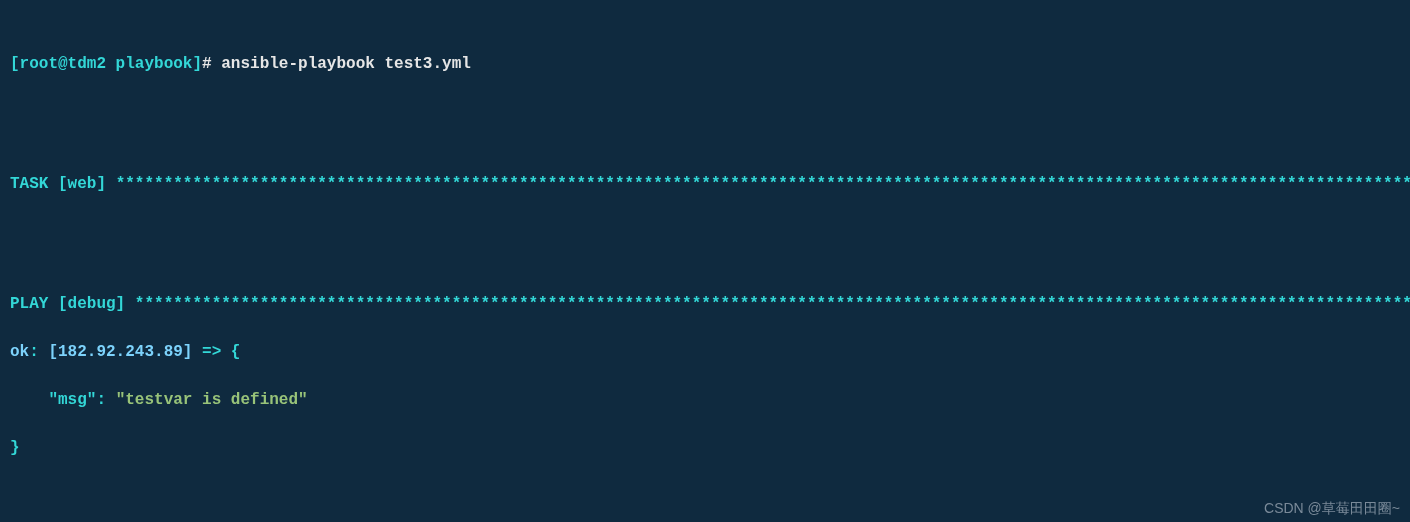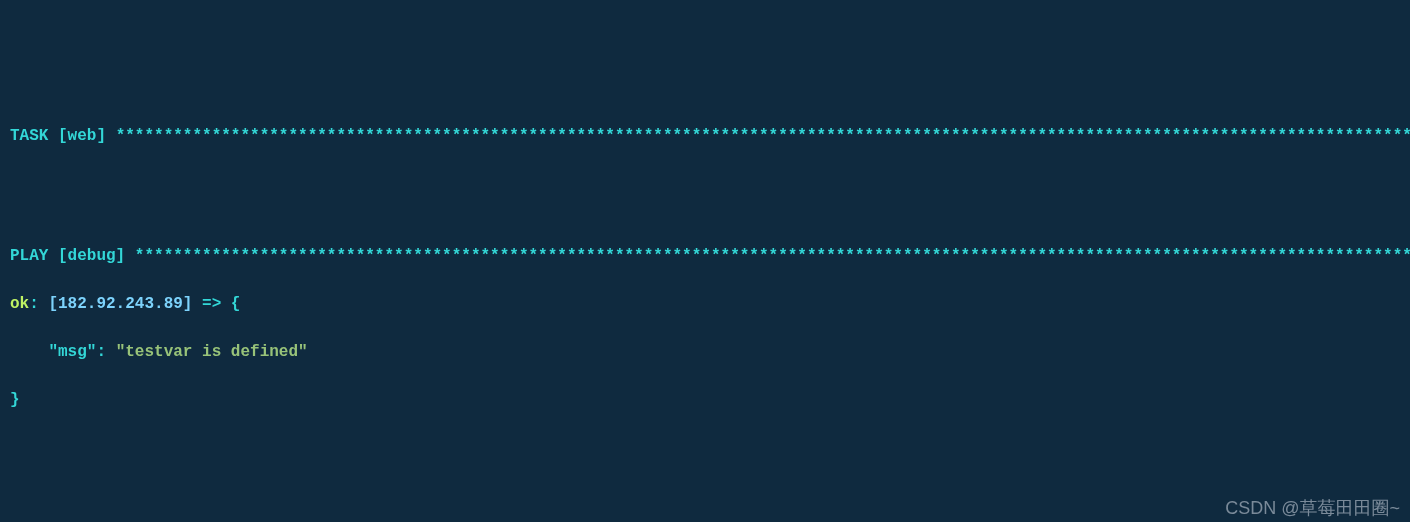--- a/index.html
+++ b/index.html
@@ -14,43 +14,44 @@
     height: 522px;
     overflow: hidden;
     position: relative;
   }
   .terminal {
     padding: 4px 10px;
     white-space: pre;
     font-weight: bold;
   }
   .cyan   { color: #33d7d7; }
-  .green  { color: #bef264; }
+  .green  { color: #7dd3fc; }
   .host   { color: #7dd3fc; }
   .key    { color: #33d7d7; }
   .str    { color: #98c379; }
   .brace  { color: #33d7d7; }
   .arrow  { color: #33d7d7; }
   .white  { color: #e6e6e6; }
   .watermark {
     position: absolute;
     right: 10px;
     bottom: 2px;
     color: #7a8a99;
-    font-size: 18px;
+    font-size: 14px;
     font-family: sans-serif;
     font-weight: normal;
   }
   span[data-bind] { white-space: pre; }
 </style>
 </head>
 <body>
 
 <div class="terminal">
 
+<div><span class="cyan" data-bind="prompt.user_host">[root@tdm2 playbook]</span><span class="white" data-bind="prompt.hash"># </span><span class="white" data-bind="prompt.command">ansible-playbook test3.yml</span></div>
 <div>&nbsp;</div>
 
 <div><span class="cyan" data-bind="play_header.label">TASK [web] </span><span class="cyan">******************************************************************************************************************************************</span></div>
 <div>&nbsp;</div>
 
 <div><span class="cyan" data-bind="tasks.0.header_label">PLAY [debug] </span><span class="cyan">****************************************************************************************************************************************</span></div>
 <div><span class="green" data-bind="tasks.0.ok_prefix">ok</span><span class="cyan">: </span><span class="host" data-bind="tasks.0.host">[182.92.243.89]</span><span class="arrow" data-bind="tasks.0.arrow"> =&gt; </span><span class="brace" data-bind="tasks.0.open">{</span></div>
 <div><span data-bind="tasks.0.indent">    </span><span class="key" data-bind="tasks.0.msg_key">"msg"</span><span class="cyan" data-bind="tasks.0.colon">: </span><span class="str" data-bind="tasks.0.msg_val">"testvar is defined"</span></div>
 <div><span class="brace" data-bind="tasks.0.close">}</span></div>
 <div>&nbsp;</div>

